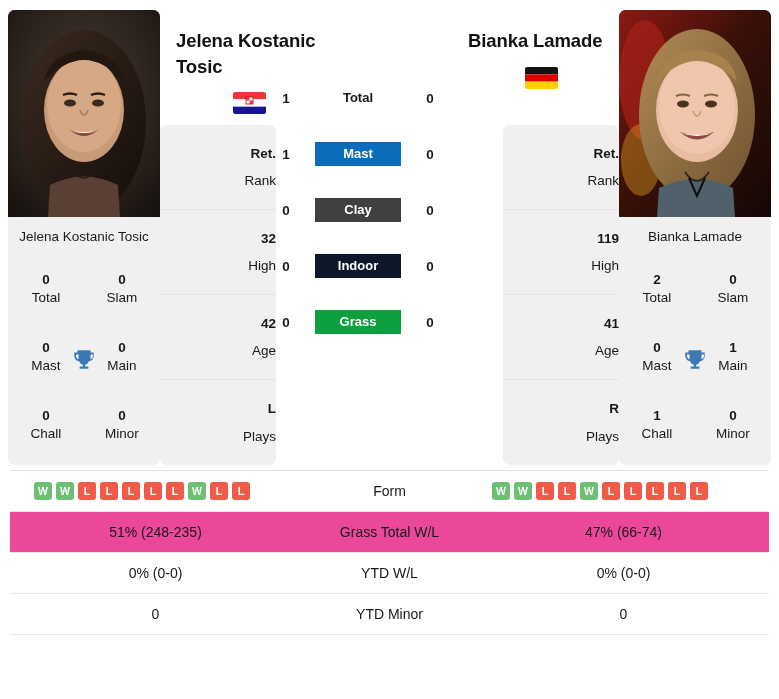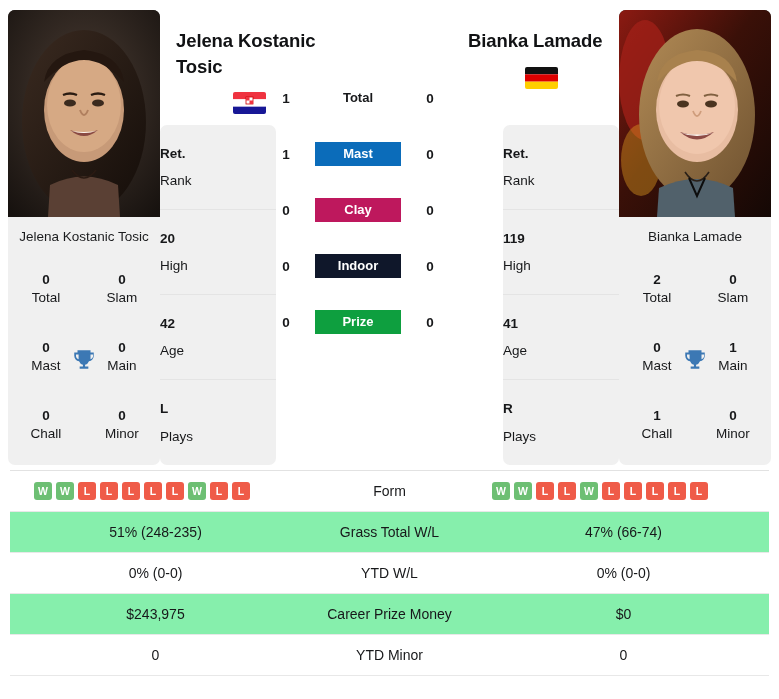--- a/index.html
+++ b/index.html
@@ -76,21 +76,21 @@
     margin-top: 115px;
     background: #f0f0f0;
     border-radius: 7px;
     overflow: hidden;
   }
   .info-row {
     height: 85px;
     display: flex;
     flex-direction: column;
     justify-content: center;
-    align-items: flex-start;
+    align-items: flex-end;
     border-bottom: 1px solid #e4e4e4;
   }
   .info-row:last-child { border-bottom: none; }
   .info-val { font-size: 13.5px; font-weight: bold; line-height: 1.5; }
   .info-lab { font-size: 13.5px; line-height: 1.35; margin-top: 8px; }
   .player-name {
     font-size: 18.5px;
     font-weight: bold;
     line-height: 1.38;
     color: #111214;
@@ -143,21 +143,21 @@
 
   
   .stats-table {
     width: 759px;
     margin: 0 10px;
     border-collapse: collapse;
     table-layout: fixed;
     border-top: 1px solid #e2e2e2;
   }
   .stats-table tr { border-bottom: 1px solid #e8e8e8; }
-  .stats-table tr.alt { background: #86efac; }
+  .stats-table tr.alt { background: #ec4899; }
   .stats-table td {
     height: 41px;
     vertical-align: middle;
     font-size: 14px;
     text-align: center;
     padding: 0 4px;
   }
   .col-side { width: 291px; }
   .col-mid  { width: 177px; font-weight: normal; }
 
@@ -252,21 +252,21 @@
         </span>
       </div>
     </div>
 
     <div class="info-col">
       <div class="info-row">
         <span class="info-val">Ret.</span>
         <span class="info-lab">Rank</span>
       </div>
       <div class="info-row">
-        <span class="info-val">20</span>
+        <span class="info-val">32</span>
         <span class="info-lab">High</span>
       </div>
       <div class="info-row">
         <span class="info-val">42</span>
         <span class="info-lab">Age</span>
       </div>
       <div class="info-row">
         <span class="info-val">L</span>
         <span class="info-lab">Plays</span>
       </div>
@@ -292,31 +292,31 @@
         <span class="surf-pill plain">Total</span>
         <span class="surf-score">0</span>
       </div>
       <div class="surf-row">
         <span class="surf-score">1</span>
         <span class="surf-pill" style="background:#0b6cba">Mast</span>
         <span class="surf-score">0</span>
       </div>
       <div class="surf-row">
         <span class="surf-score">0</span>
-        <span class="surf-pill" style="background:#be185d">Clay</span>
+        <span class="surf-pill" style="background:#404040">Clay</span>
         <span class="surf-score">0</span>
       </div>
       <div class="surf-row">
         <span class="surf-score">0</span>
         <span class="surf-pill" style="background:#0f172a">Indoor</span>
         <span class="surf-score">0</span>
       </div>
       <div class="surf-row">
         <span class="surf-score">0</span>
-        <span class="surf-pill" style="background:#0e9f3f">Prize</span>
+        <span class="surf-pill" style="background:#0e9f3f">Grass</span>
         <span class="surf-score">0</span>
       </div>
     </div>
 
     <div style="position:absolute;left:468px;top:28px;width:146px;">
       <div class="player-name">Bianka Lamade</div>
       <span class="flag">
         <svg viewBox="0 0 33 22">
           <rect width="33" height="7.33" fill="#111111"></rect>
           <rect y="7.33" width="33" height="7.33" fill="#dd0000"></rect>
@@ -450,25 +450,20 @@
       <tr class="alt">
         <td class="col-side">51% (248-235)</td>
         <td class="col-mid">Grass Total W/L</td>
         <td class="col-side">47% (66-74)</td>
       </tr>
       <tr>
         <td class="col-side">0% (0-0)</td>
         <td class="col-mid">YTD W/L</td>
         <td class="col-side">0% (0-0)</td>
       </tr>
-      <tr class="alt">
-        <td class="col-side">$243,975</td>
-        <td class="col-mid">Career Prize Money</td>
-        <td class="col-side">$0</td>
-      </tr>
       <tr>
         <td class="col-side">0</td>
         <td class="col-mid">YTD Minor</td>
         <td class="col-side">0</td>
       </tr>
     </tbody>
   </table>
 
 </div>
 

